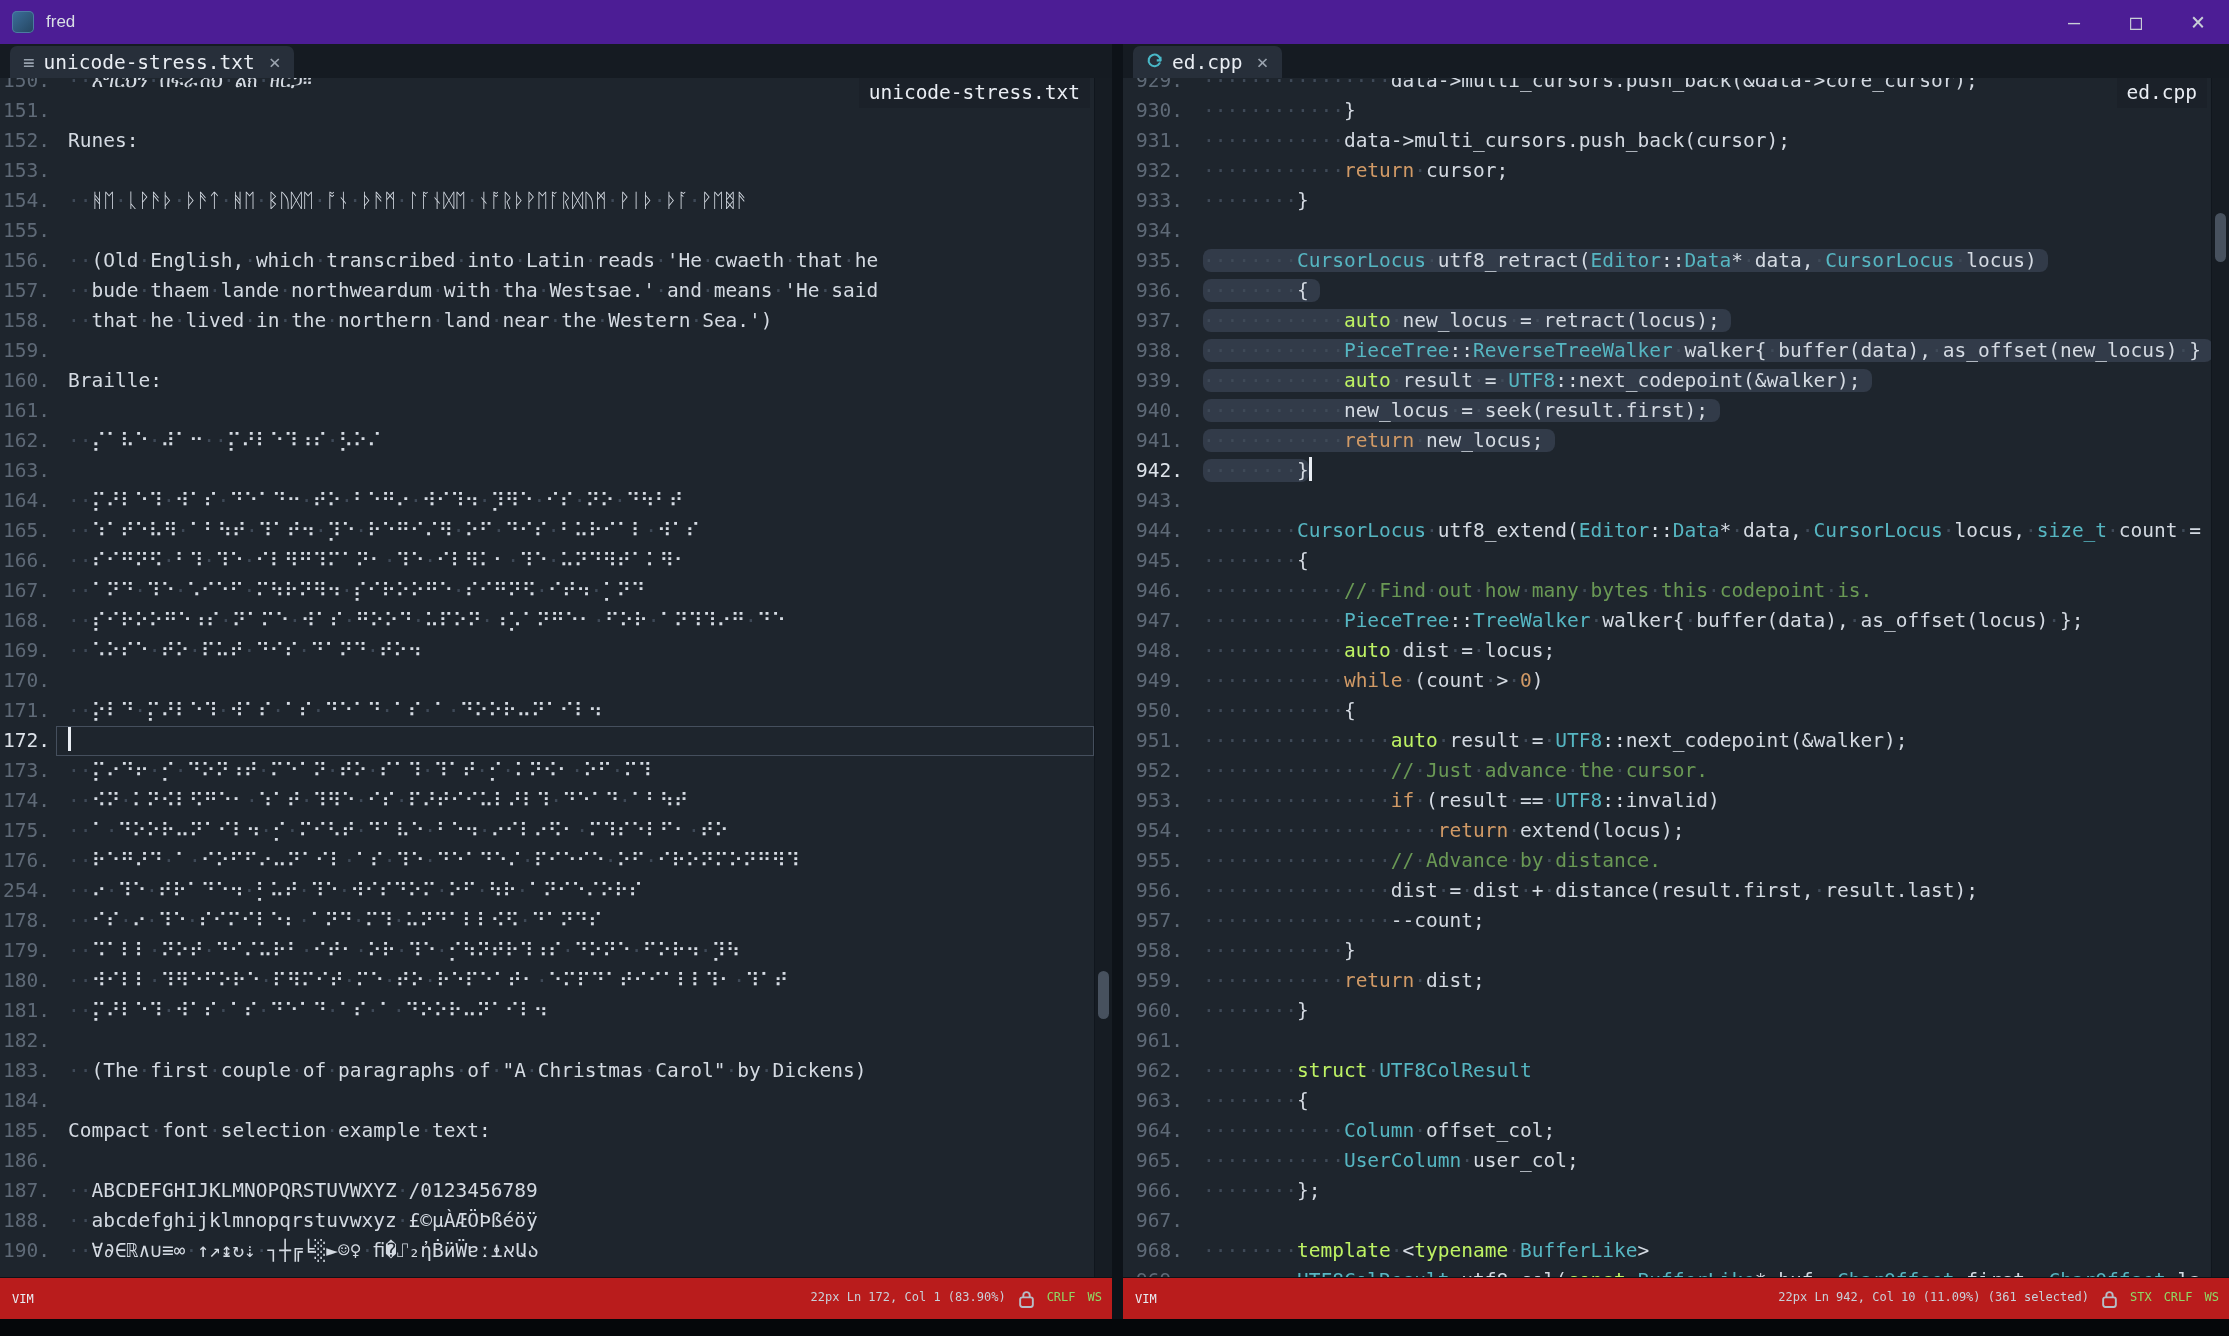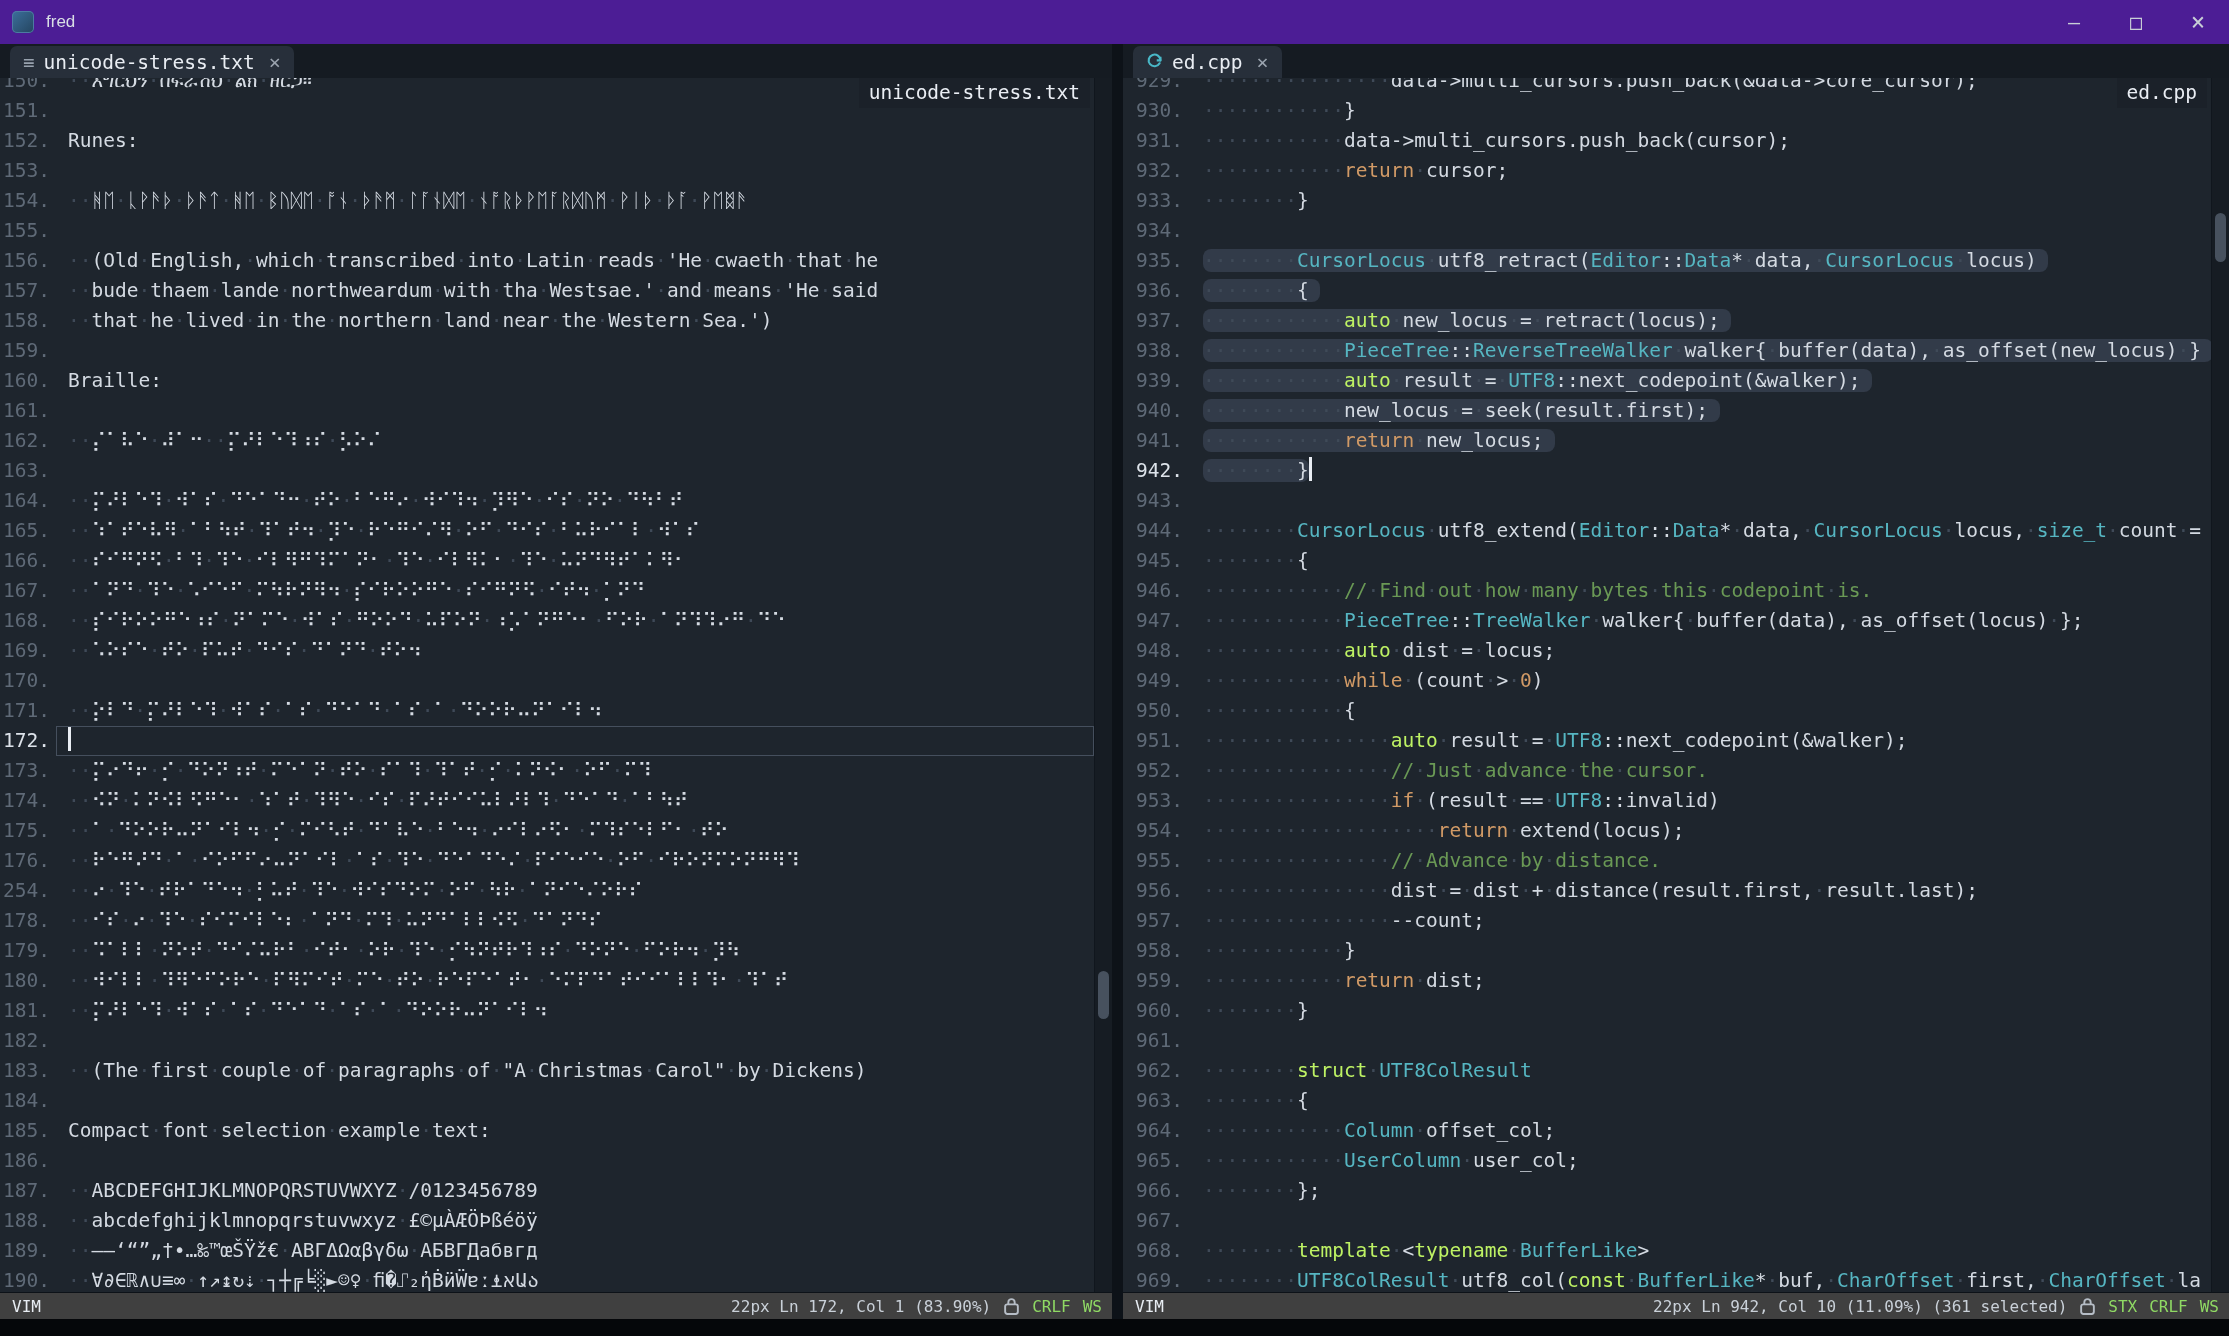--- a/index.html
+++ b/index.html
@@ -48,21 +48,21 @@
 .m{color:#6a9955}
 .n{color:#d19a66}
 
 .overlay{position:absolute;top:0;right:4px;height:30px;line-height:30px;padding:0 10px;background:rgba(27,33,41,.93);color:#eaeef4;font-size:19.5px}
 
 
 .vscroll{position:absolute;right:0;top:34px;bottom:27px;width:18px;background:#161c23;border-left:1px solid #10161d}
 .thumb{position:absolute;left:3px;right:3px;border-radius:7px;background:#47515e}
 
 
-.statusbar{position:absolute;left:0;right:0;bottom:0;height:27px;background:#404040;border-top:1px solid #0d1218;display:flex;align-items:center;font-size:16px;color:#c9d0d8}
+.statusbar{position:absolute;left:0;right:0;bottom:0;height:42px;background:#b91c1c;border-top:1px solid #0d1218;display:flex;align-items:center;font-size:12px;color:#c9d0d8}
 .mode{margin-left:12px;color:#e8edf3}
 .sright{margin-left:auto;display:flex;gap:13px;margin-right:10px}
 .lock{display:flex;align-items:center}
 .flags{display:flex;gap:12px}
 .flag{color:#8fd964}
 </style>
 </head>
 <body>
 
 <div class="window">
@@ -235,24 +235,20 @@
             <span class="gut">186.</span>
             <span class="txt"><span class="bodyline"></span></span>
           </div>
           <div class="row">
             <span class="gut">187.</span>
             <span class="txt"><span class="bodyline"><span class="ws">··</span><span>ABCDEFGHIJKLMNOPQRSTUVWXYZ</span><span class="ws">·</span><span>/0123456789</span></span></span>
           </div>
           <div class="row">
             <span class="gut">188.</span>
             <span class="txt"><span class="bodyline"><span class="ws">··</span><span>abcdefghijklmnopqrstuvwxyz</span><span class="ws">·</span><span>£©µÀÆÖÞßéöÿ</span></span></span>
-          </div>
-          <div class="row">
-            <span class="gut">189.</span>
-            <span class="txt"><span class="bodyline"><span class="ws">··</span><span>–—‘“”„†•…‰™œŠŸž€</span><span class="ws">·</span><span>ΑΒΓΔΩαβγδω</span><span class="ws">·</span><span>АБВГДабвгд</span></span></span>
           </div>
           <div class="row">
             <span class="gut">190.</span>
             <span class="txt"><span class="bodyline"><span class="ws">··</span><span>∀∂∈ℝ∧∪≡∞</span><span class="ws">·</span><span>↑↗↨↻⇣</span><span class="ws">·</span><span>┐┼╔╘░►☺♀</span><span class="ws">·</span><span>ﬁ�⑀₂ἠḂӥẄɐː⍎אԱა</span></span></span>
           </div>
         </div>
       <div class="overlay">unicode-stress.txt</div>
     </div>
     <div class="vscroll">
       <div class="thumb" style="top:893px;height:48px"></div>

